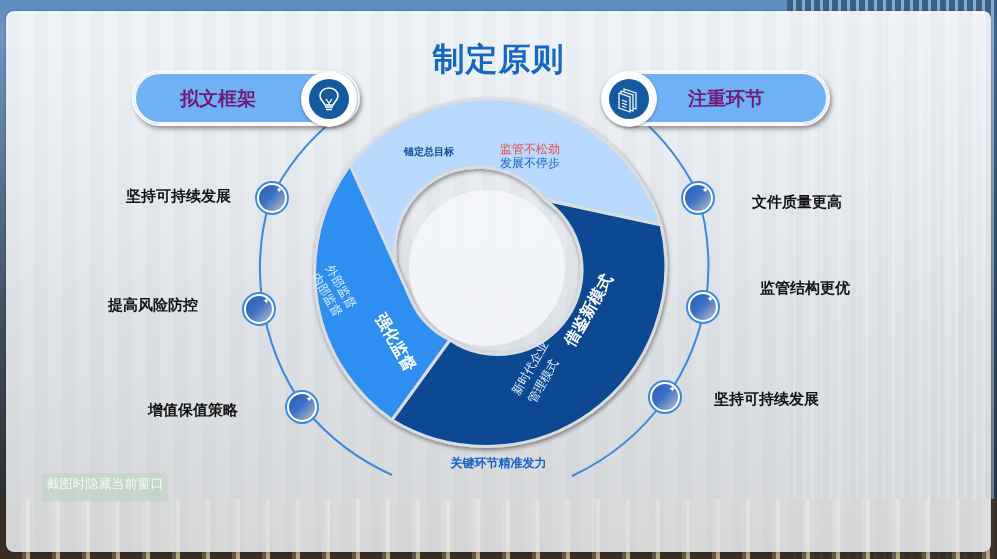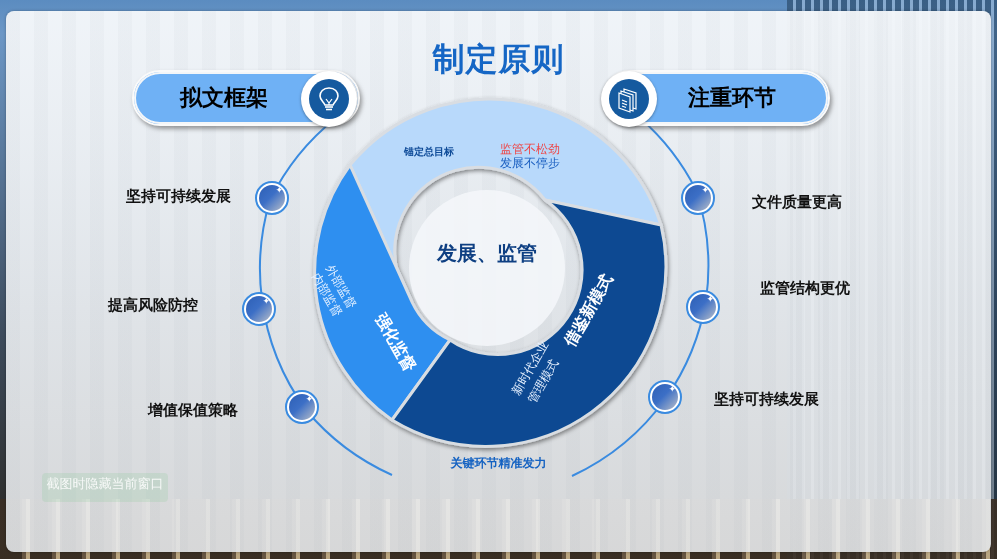--- a/index.html
+++ b/index.html
@@ -36,21 +36,21 @@
     }
     svg.diagram { position:absolute; left:0; top:0; }
     .pill {
       position:absolute; height:56px; border-radius:28px;
       background:#6fb1f5;
       box-shadow:2px 3px 4px rgba(80,80,80,0.55), inset 0 0 0 2px #f4f6f8;
       border:2px solid #fafafa;
     }
     .pill-label {
       position:absolute; top:0; height:52px; line-height:52px;
-      font-size:22px; font-weight:bold; color:#000000;
+      font-size:19px; font-weight:bold; color:#701a75;
     }
     .icon-badge {
       position:absolute; width:56px; height:56px; border-radius:50%;
       background:#fff; box-shadow:0 1px 3px rgba(0,0,0,0.35);
     }
     .icon-badge .inner {
       position:absolute; left:8px; top:8px; width:40px; height:40px; border-radius:50%;
       background:#155a9f;
     }
     .node {
@@ -125,21 +125,20 @@
 
 <div class="seg-text" style="left:336px;top:262px;font-size:12px;color:#e6f1ff;transform:rotate(60deg);transform-origin:left top;">外部监督</div>
 <div class="seg-text" style="left:322px;top:270px;font-size:12px;color:#e6f1ff;transform:rotate(60deg);transform-origin:left top;">内部监督</div>
 <div class="seg-text" style="left:388px;top:310px;font-size:16px;font-weight:bold;color:#fff;transform:rotate(60deg);transform-origin:left top;">强化监督</div>
 
 <div class="seg-text" style="left:560px;top:340px;font-size:16px;font-weight:bold;color:#fff;transform:rotate(-60deg);transform-origin:left top;">借鉴新模式</div>
 <div class="seg-text" style="left:508px;top:390px;font-size:12px;color:#e6f1ff;transform:rotate(-60deg);transform-origin:left top;">新时代企业</div>
 <div class="seg-text" style="left:524px;top:398px;font-size:12px;color:#e6f1ff;transform:rotate(-60deg);transform-origin:left top;">管理模式</div>
 
 <div class="center-text">
-  <div>发展、监管</div>
 </div>
 
 <div class="pill" style="left:132px;top:70px;width:228px;">
   <div class="pill-label" style="left:46px;">拟文框架</div>
 </div>
 <div class="icon-badge" style="left:301px;top:71px;">
   <div class="inner">
     <svg width="40" height="40" viewBox="0 0 40 40">
       <path d="M20 9 C14 9 11 13 11 17 C11 21 15 23 16 26 L24 26 C25 23 29 21 29 17 C29 13 26 9 20 9 Z" fill="none" stroke="#fff" stroke-width="1.6"></path>
       <path d="M17 20 L20 24 L23 20 M20 24 L20 26" fill="none" stroke="#fff" stroke-width="1.2"></path>

